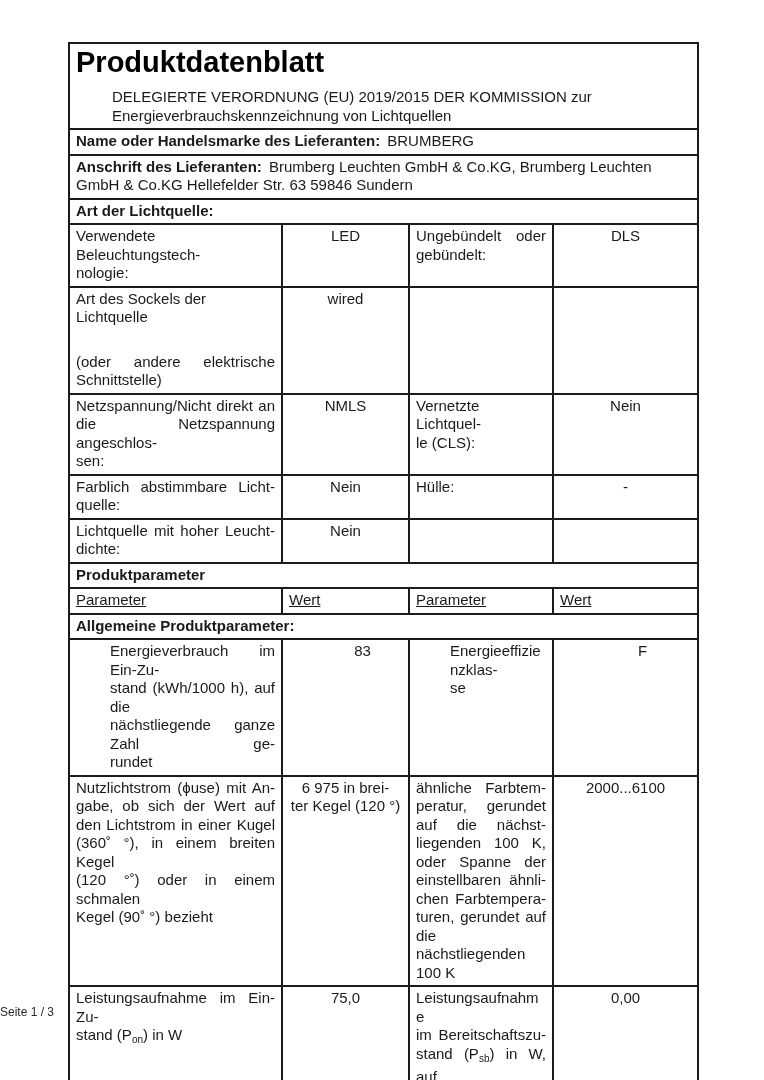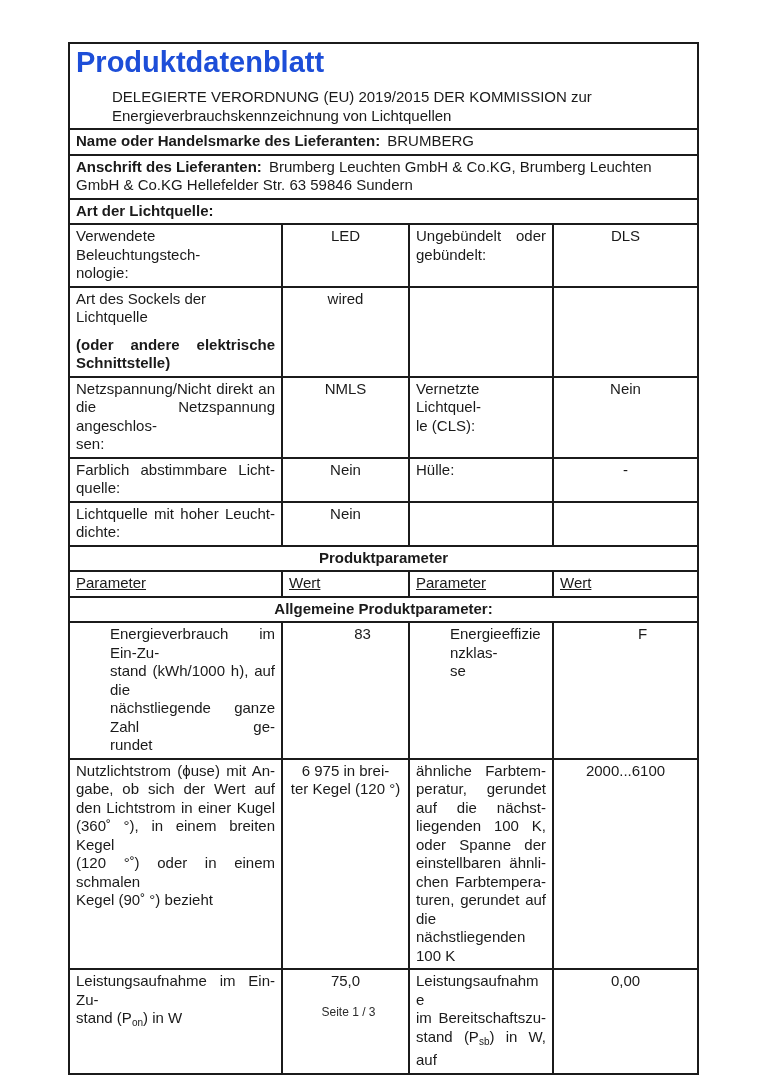--- a/index.html
+++ b/index.html
@@ -31,32 +31,32 @@
     line-height:33px;
     font-weight:bold;
     margin:0 0 8px 0;
   }
   .reg-text{font-size:15px;line-height:19px;margin-left:36px;}
   .lbl{font-weight:bold;}
   .val{margin-left:7px;}
   td.kv{padding:5px 6px 6px 6px;margin-top:8px;}
   td.heading{font-weight:bold;padding:4px 6px 5px 6px;}
   td.section-head{
-    font-weight:bold;text-align:center;
+    font-weight:bold;
     padding:1px 6px 2px 6px;
   }
   td.colhead{padding:2px 6px 3px 6px;text-decoration:underline;}
   td.value{text-align:center;white-space:pre-line;}
   .jl{text-align:justify;text-align-last:justify;}
   .ll{text-align:left;}
-  .para-gap{margin-top:9px;font-weight:bold;}
+  .para-gap{margin-top:26px;}
   .sub{font-size:10px;vertical-align:-3px;}
   .footer{
     position:absolute;left:0;top:1005px;width:697px;
-    text-align:center;font-size:12px;color:#2b2b2b;
+    text-align:left;font-size:12px;color:#2b2b2b;
   }
   
   tr.r-a td{height:38px;}
   tr.r-b td{height:60px;}
   tr.r-c td{height:55px;}
   tr.r-d td{height:37px;margin-left:48px;}
   tr.r-e td{height:37px;}
   tr.r-f td{height:37px;}
   tr.r-g td{height:72px;padding-left:40px;}
   tr.r-h td{height:182px;}
@@ -69,21 +69,21 @@
   <colgroup>
     <col style="width:213px">
       <col style="width:127px">
       <col style="width:144px">
       <col style="width:145px">
   </colgroup>
 
   <tbody>
       <tr>
     <td colspan="4" class="titlebox">
-      <div class="doc-title" style="color: #1d4ed8;">Produktdatenblatt</div>
+      <div class="doc-title" style="color: #000000;">Produktdatenblatt</div>
       <div class="reg-text">DELEGIERTE VERORDNUNG (EU) 2019/2015 DER KOMMISSION zur Energieverbrauchskennzeichnung von Lichtquellen</div>
     </td>
   </tr>
 
   <tr>
     <td colspan="4" class="kv">
       <span class="lbl">Name oder Handelsmarke des Lieferanten:</span><span class="val">BRUMBERG</span>
     </td>
   </tr>
 

